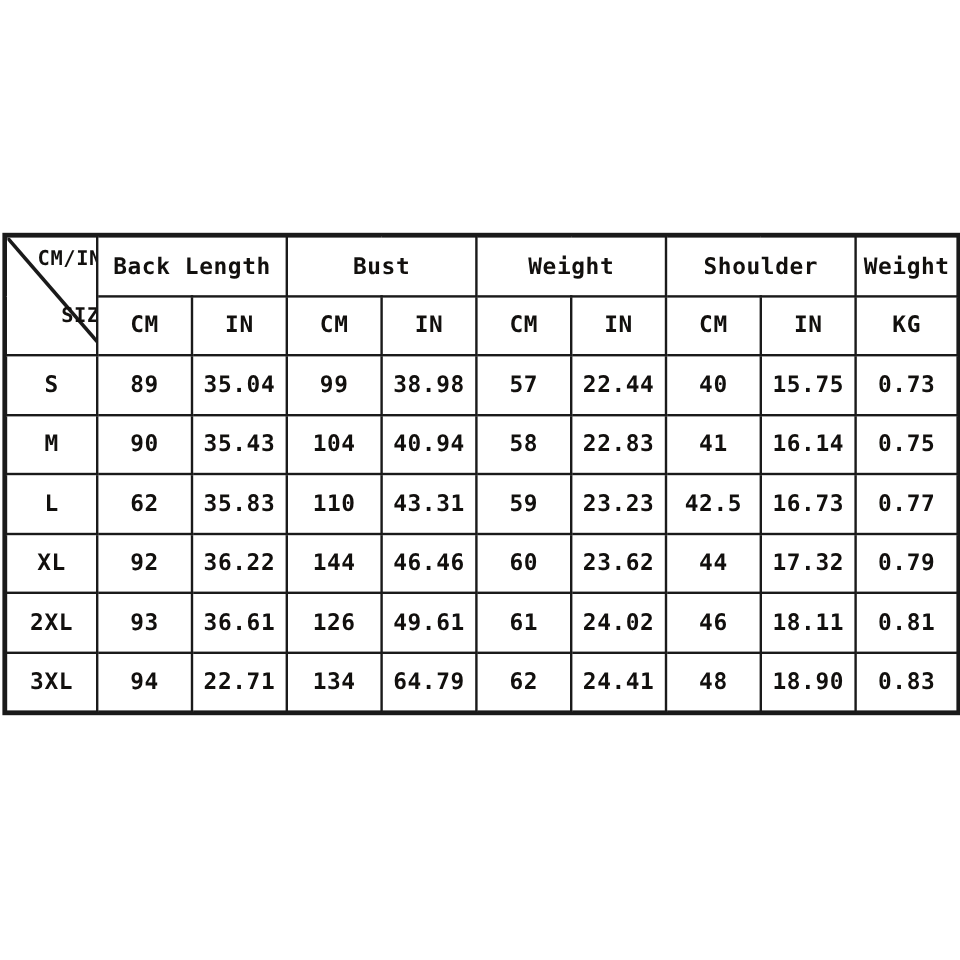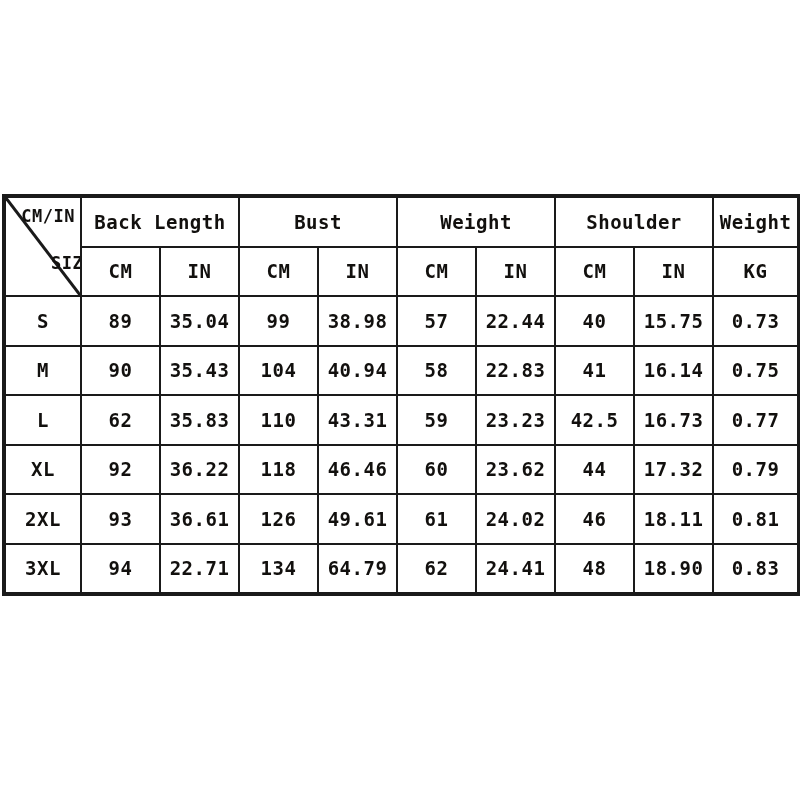--- a/index.html
+++ b/index.html
@@ -69,20 +69,21 @@
   
   td.corner {
     position: relative;
     padding: 0;
     overflow: hidden;
   }
   .corner-inner {
     position: relative;
     width: 100%;
     height: 100%;
+    padding-left: 10px;
   }
   .corner-diag {
     position: absolute;
     left: 0;
     top: 0;
     width: 100%;
     height: 100%;
   }
   .corner-cmin {
     position: absolute;
@@ -192,21 +193,21 @@
         <td>23.23</td>
         <td class="cm">42.5</td>
         <td>16.73</td>
         <td>0.77</td>
       </tr>
 
       <tr>
         <td class="size-label">XL</td>
         <td class="cm">92</td>
         <td>36.22</td>
-        <td class="cm">118</td>
+        <td class="cm">144</td>
         <td>46.46</td>
         <td class="cm">60</td>
         <td>23.62</td>
         <td class="cm">44</td>
         <td>17.32</td>
         <td>0.79</td>
       </tr>
 
       <tr>
         <td class="size-label">2XL</td>

